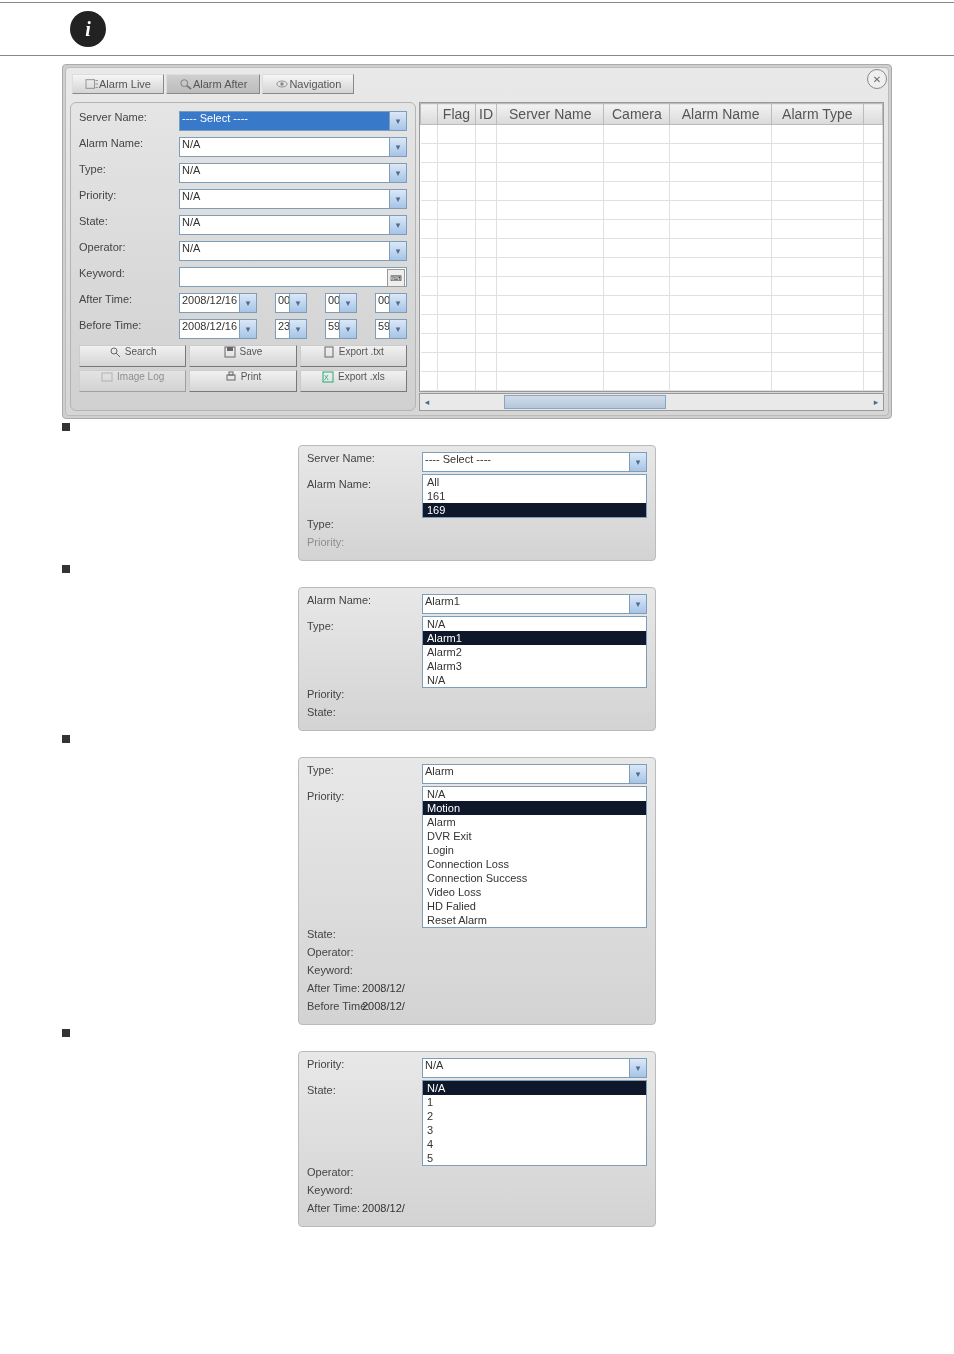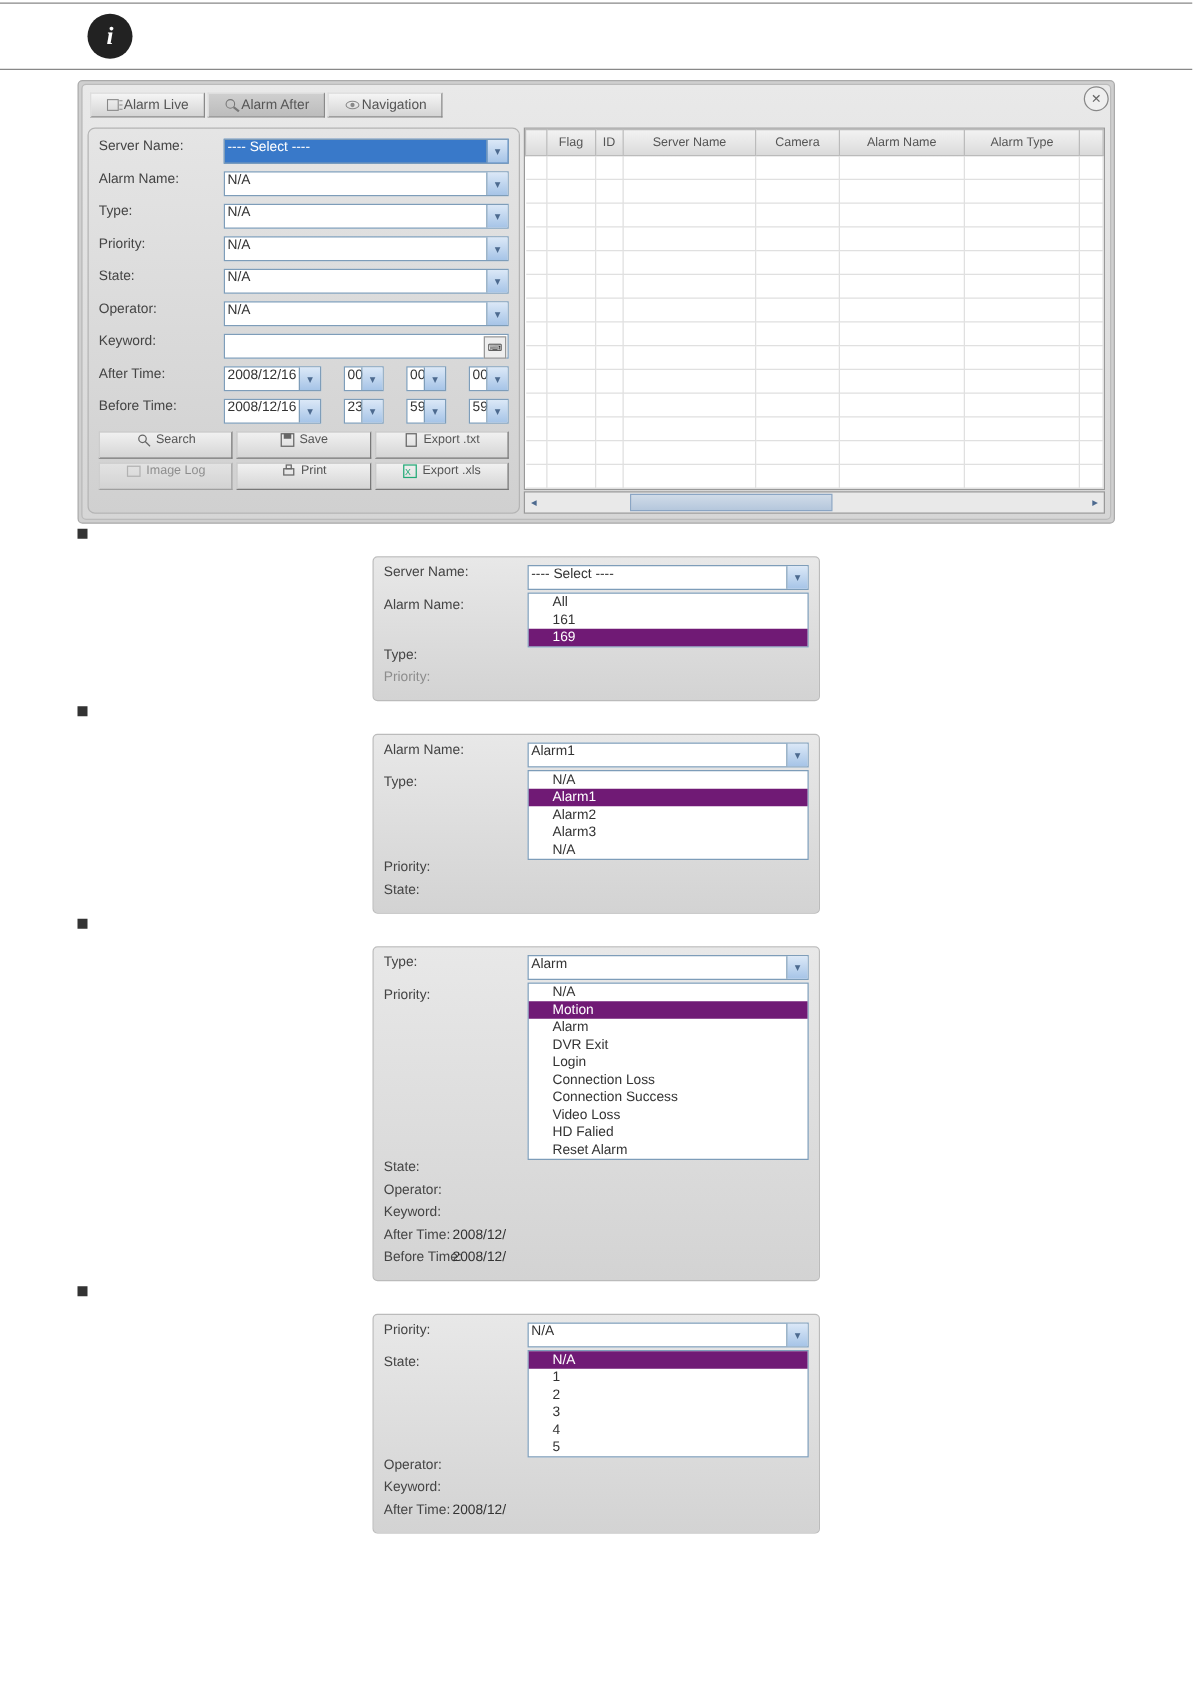--- a/index.html
+++ b/index.html
@@ -29,33 +29,33 @@
 .time-row .sel{flex:0 0 auto}
 .date-sel{width:72px}
 .hm-sel{width:26px;margin-left:18px}
 .btn-grid{display:flex;flex-wrap:wrap;gap:3px;margin-top:6px}
 .pbtn{flex:1 1 30%;min-width:90px;height:20px;border:1px outset #ccc;background:linear-gradient(#f1f1f1,#d5d5d5);display:flex;align-items:flex-start;justify-content:center;gap:4px;font-size:10px;color:#555}
 .pbtn .ico{width:12px;height:12px;display:inline-block}
 
 
 .grid-wrap{flex:1;display:flex;flex-direction:column}
 .grid{flex:1;background:#fff;border:1px solid #999}
-.grid table{width:100%;border-collapse:collapse;font-size:10px}
+.grid table{width:100%;border-collapse:collapse;font-size:14px}
 .grid th{background:linear-gradient(#f2f2f2,#dadada);border:1px solid #bbb;height:18px;font-weight:normal;color:#555}
 .grid td{border-right:1px solid #e0e0e0;border-bottom:1px solid #e0e0e0;height:16px}
 .hscroll{height:16px;border:1px solid #999;background:#e9e9e9;display:flex;align-items:center;justify-content:space-between;font-size:9px;color:#4d6a8f;margin-top:1px}
 .hscroll .thumb{height:12px;width:160px;background:linear-gradient(#d0dbe8,#b5c7dc);margin-left:70px;border:1px solid #8aa5c4}
 .hscroll .aleft,.hscroll .aright{width:14px;text-align:center}
 
 
 .mini{border:1px solid #bbb;background:linear-gradient(#e8e8e8,#d3d3d3);border-radius:4px;padding:6px 8px;width:340px;margin:10px auto 0}
 .mini .form-row label{flex:0 0 115px}
 .drop-open{border:1px solid #7e9db9;background:#fff;margin-left:115px;margin-top:-4px}
-.drop-open div{padding:1px 19px;font-size:11px}
-.drop-open .hi{background:#701a75;color:#fff}
+.drop-open div{padding:1px 4px;font-size:11px}
+.drop-open .hi{background:#0f172a;color:#fff}
 .bullet{display:inline-block;width:8px;height:8px;background:#333;margin:4px 8px 4px 62px;vertical-align:middle}
 </style>
 </head>
 <body>
 
 
 
 <div class="hr-section"></div>
 <div class="info-icon">i</div>
 <div class="hr-section"></div>

